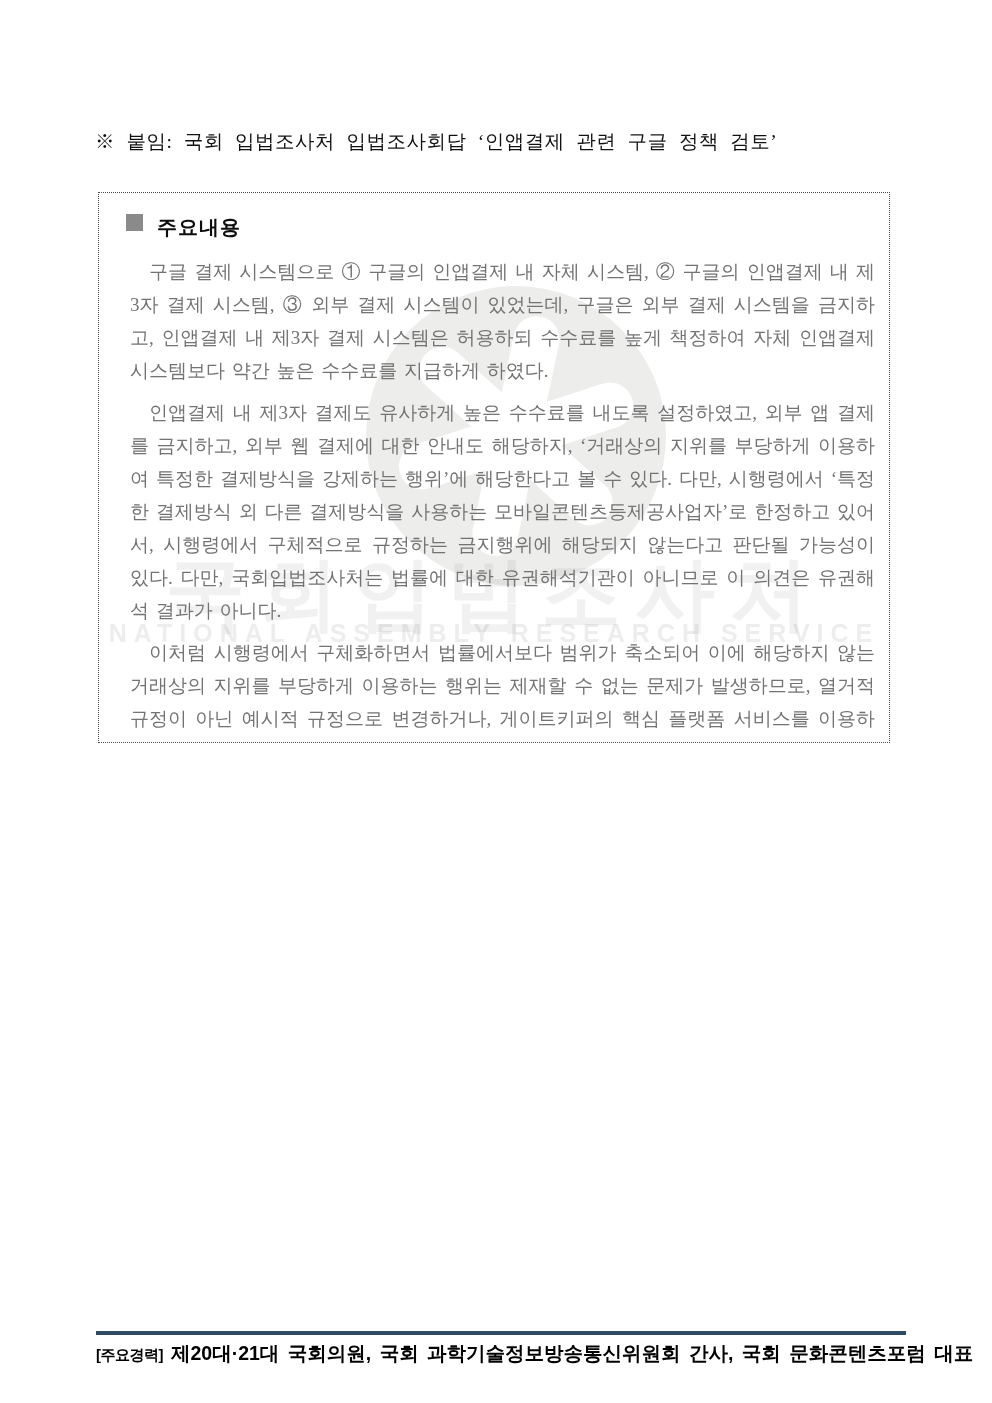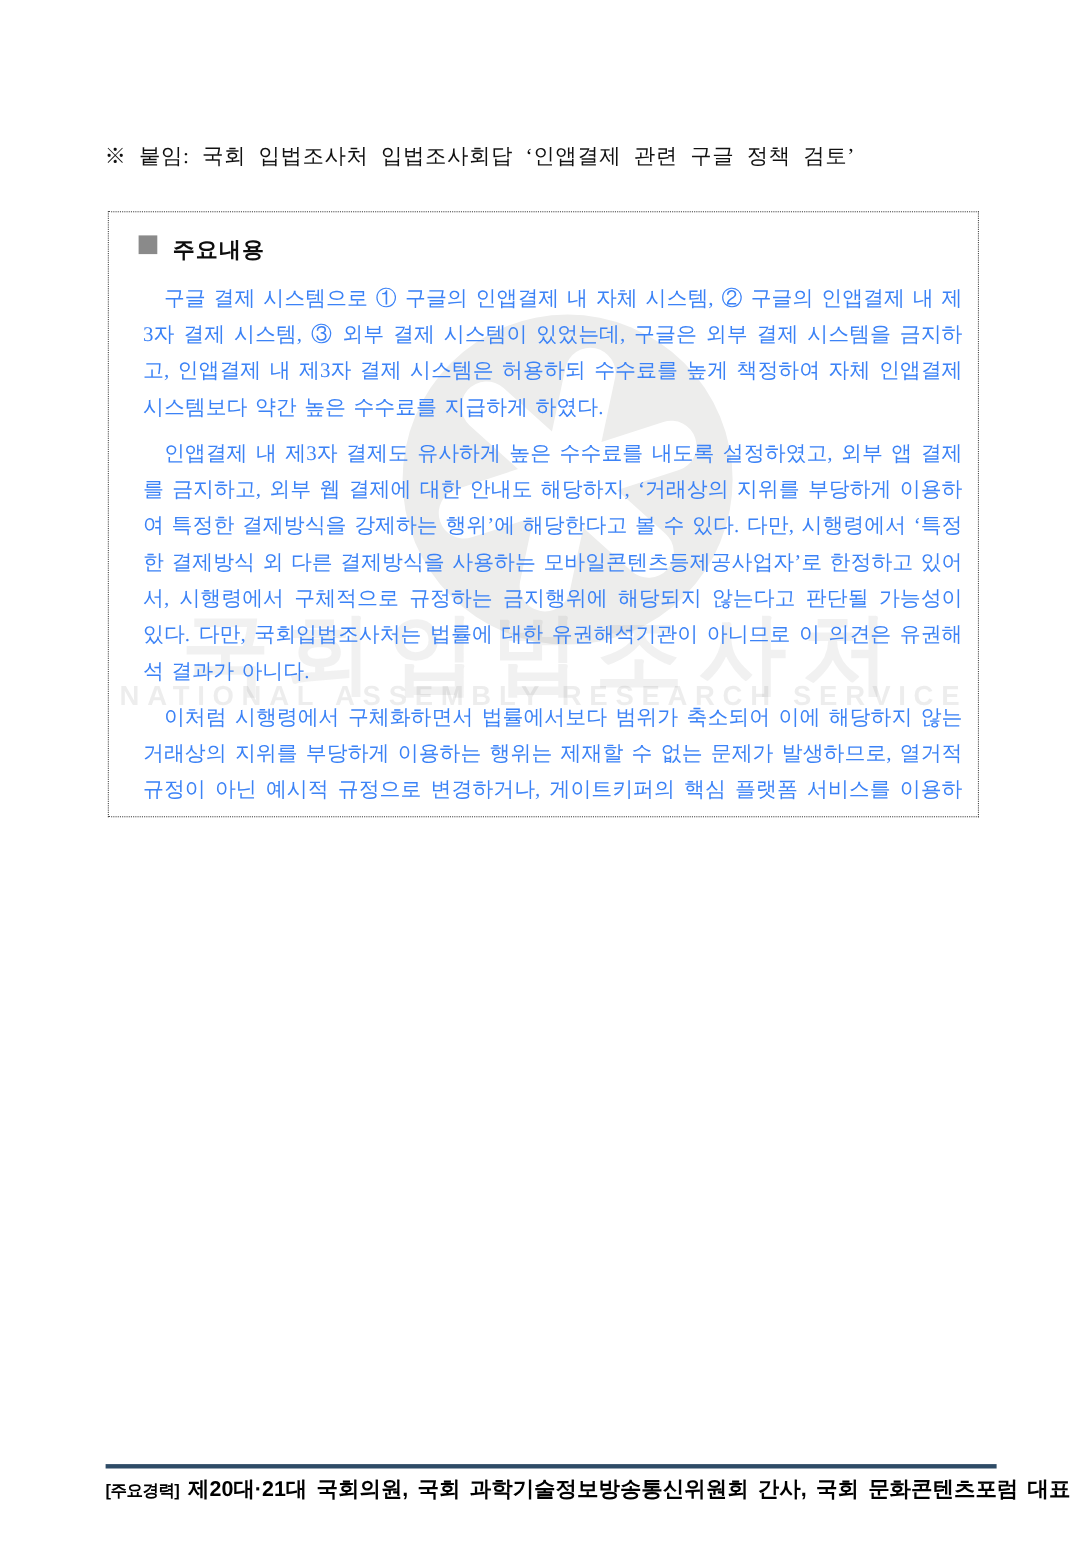--- a/index.html
+++ b/index.html
@@ -115,21 +115,21 @@
     position: relative;
     z-index: 1;
     padding: 14px 14px 0 31px;
   }
   .body-para {
     font-size: 19px;
     line-height: 33px;
     text-align: justify;
     text-indent: 19px;
     word-spacing: 2px;
-    color: #3b82f6;
+    color: #737373;
     margin-bottom: 9px;
   }
 
   
   .footer {
     position: absolute;
     left: 96px;
     top: 1331px;
     width: 810px;
   }

